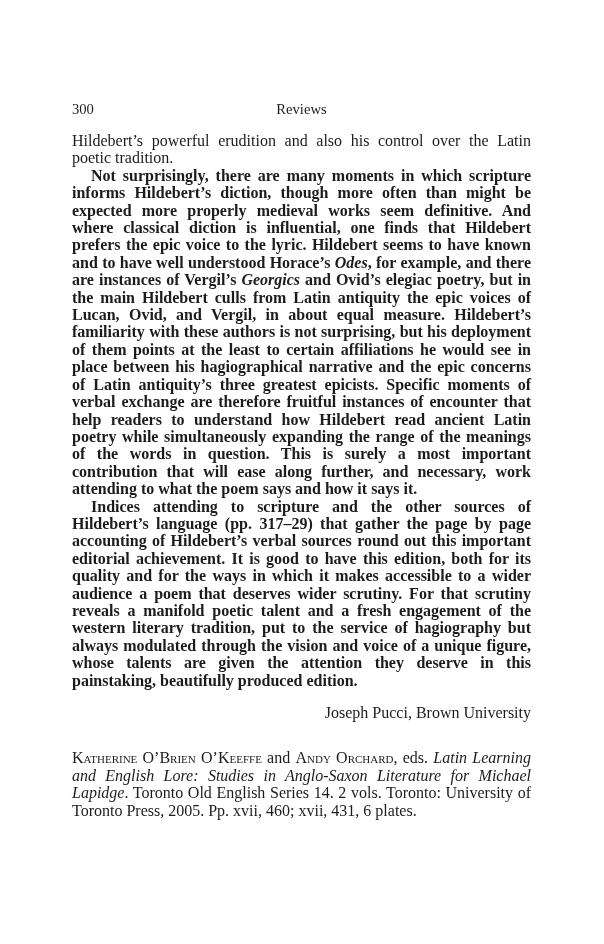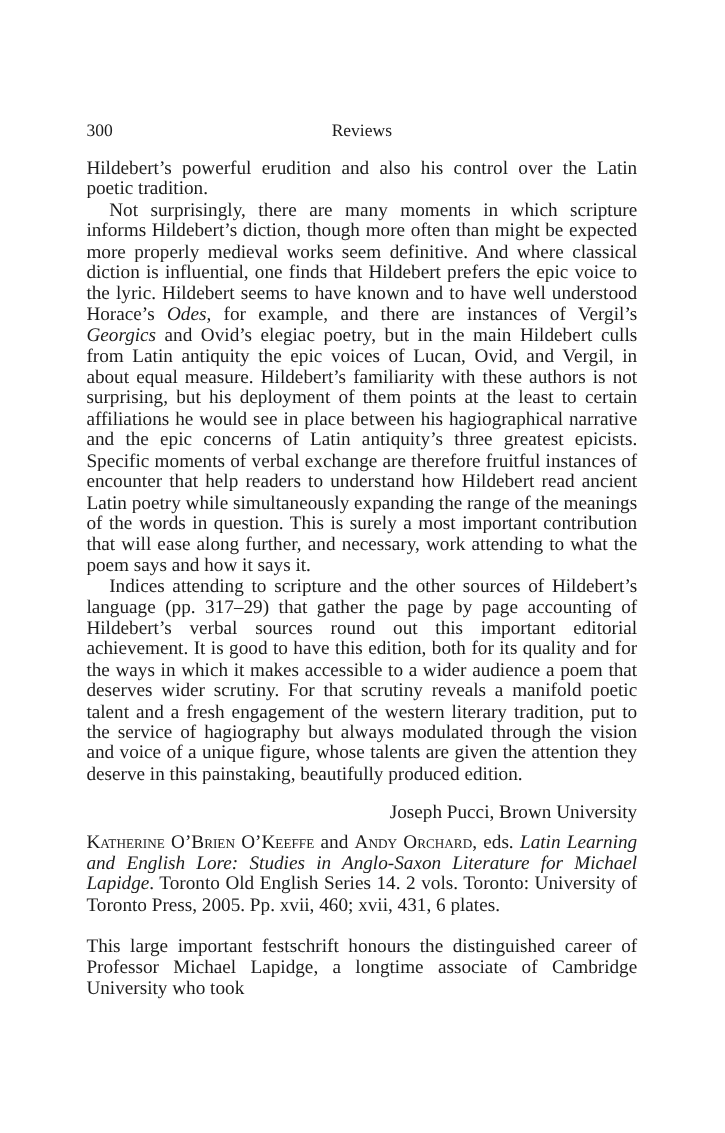--- a/index.html
+++ b/index.html
@@ -39,29 +39,29 @@
   .text-block {
     position: absolute;
     top: 132px;
     left: 72px;
     width: 459px;
     font-size: 16px;
     line-height: 17.4px;
     text-align: justify;
   }
   .para { text-align: justify; }
-  .para.indent { text-indent: 19px; }
+  .para.indent { text-indent: 19px; font-weight: bold; }
   .seg-italic { font-style: italic; }
   .seg-smallcaps { font-variant: small-caps; }
   .attribution {
     text-align: right;
     margin-top: 15px;
   }
   .citation {
-    margin-top: 7px;
+    margin-top: 28px;
     text-align: justify;
   }
   .next-review-body { margin-top: 17px; }
 </style>
 </head>
 <body>
 
 <div class="page">
   <header class="page-header">
     <span class="page-number">300</span>
@@ -72,17 +72,14 @@
     <section>
         <p class="para"><span>Hildebert’s powerful erudition and also his control over the Latin poetic tradition.</span></p>
         <p class="para indent"><span>Not surprisingly, there are many moments in which scripture informs Hildebert’s diction, though more often than might be expected more properly medieval works seem definitive. And where classical diction is influential, one finds that Hildebert prefers the epic voice to the lyric. Hildebert seems to have known and to have well understood Horace’s </span><span class="seg-italic">Odes</span><span>, for example, and there are instances of Vergil’s </span><span class="seg-italic">Georgics</span><span> and Ovid’s elegiac poetry, but in the main Hildebert culls from Latin antiquity the epic voices of Lucan, Ovid, and Vergil, in about equal measure. Hildebert’s familiarity with these authors is not surprising, but his deployment of them points at the least to certain affiliations he would see in place between his hagiographical narrative and the epic concerns of Latin antiquity’s three greatest epicists. Specific moments of verbal exchange are therefore fruitful instances of encounter that help readers to understand how Hildebert read ancient Latin poetry while simultaneously expanding the range of the meanings of the words in question. This is surely a most important contribution that will ease along further, and necessary, work attending to what the poem says and how it says it.</span></p>
         <p class="para indent"><span>Indices attending to scripture and the other sources of Hildebert’s language (pp. 317–29) that gather the page by page accounting of Hildebert’s verbal sources round out this important editorial achievement. It is good to have this edition, both for its quality and for the ways in which it makes accessible to a wider audience a poem that deserves wider scrutiny. For that scrutiny reveals a manifold poetic talent and a fresh engagement of the western literary tradition, put to the service of hagiography but always modulated through the vision and voice of a unique figure, whose talents are given the attention they deserve in this painstaking, beautifully produced edition.</span></p>
       </section>
 
     <div class="attribution">Joseph Pucci, Brown University</div>
 
     <p class="citation para"><span class="seg-smallcaps">Katherine O’Brien O’Keeffe</span><span> and </span><span class="seg-smallcaps">Andy Orchard</span><span>, eds. </span><span class="seg-italic">Latin Learning and English Lore: Studies in Anglo-Saxon Literature for Michael Lapidge</span><span>. Toronto Old English Series 14. 2 vols. Toronto: University of Toronto Press, 2005. Pp. xvii, 460; xvii, 431, 6 plates.</span></p>
 
-    <section class="next-review-body">
-        <p class="para"><span>This large important festschrift honours the distinguished career of Professor Michael Lapidge, a longtime associate of Cambridge University who took</span></p>
-      </section>
   </main>
 </div>
 
 </body></html>

